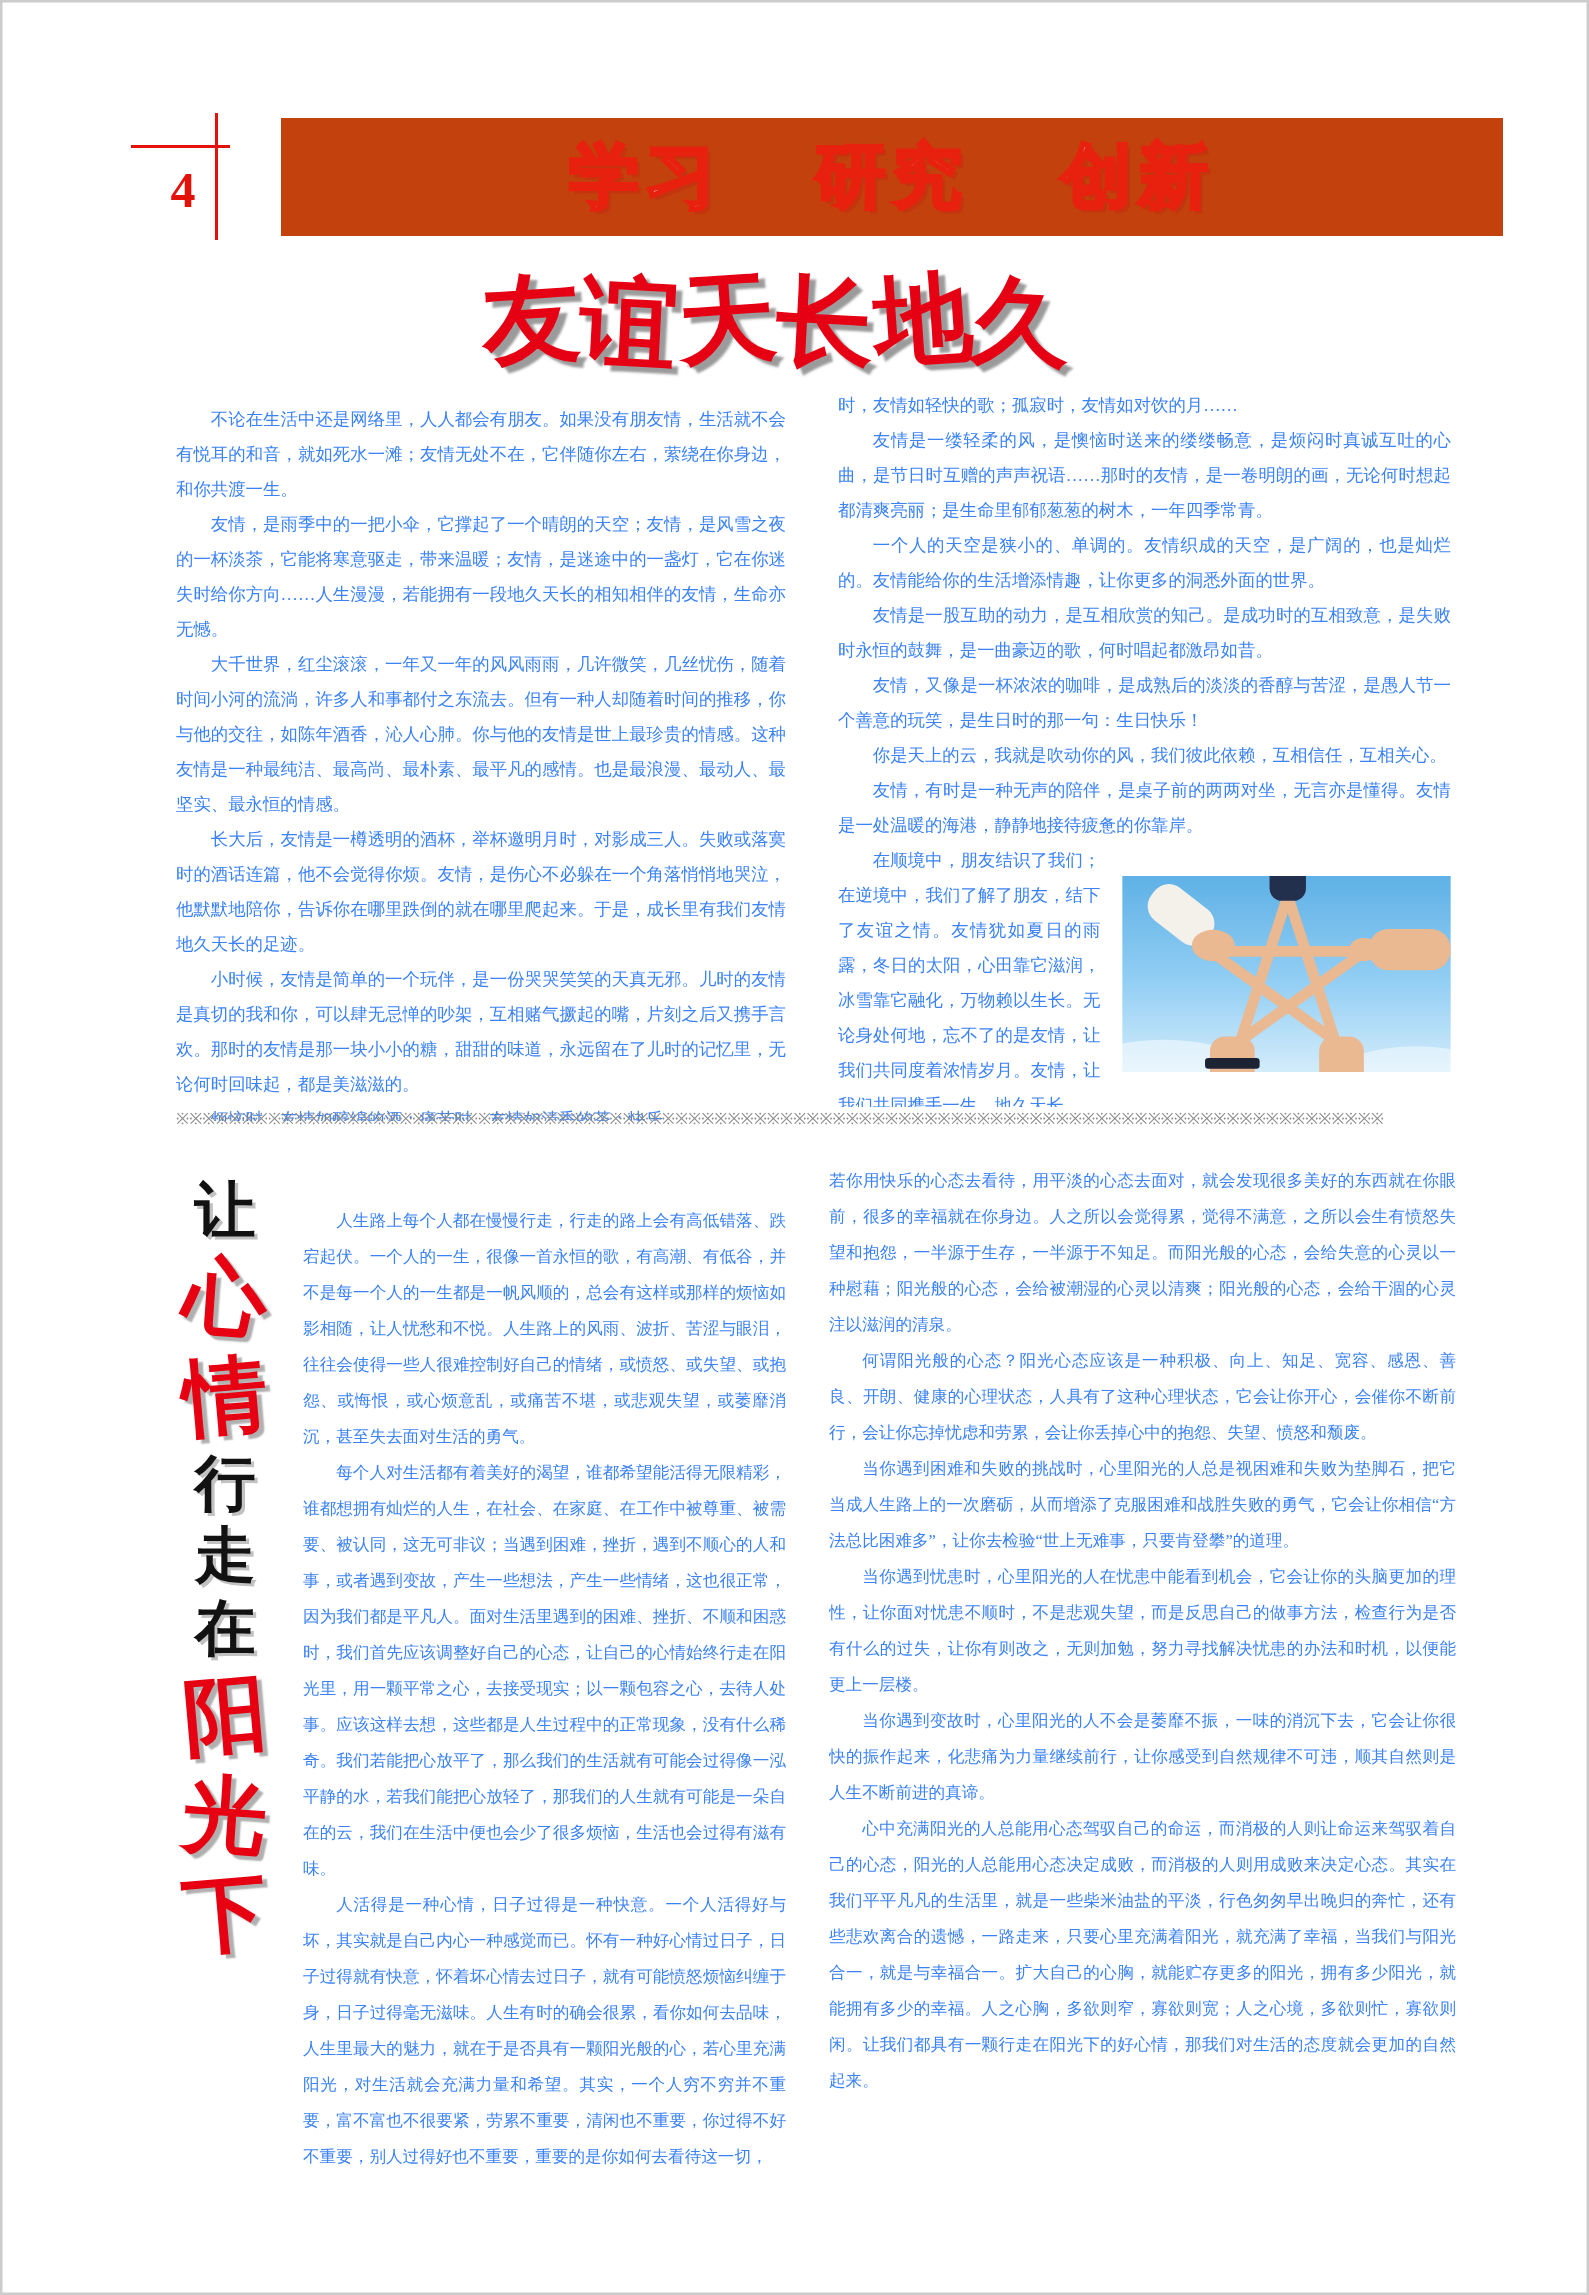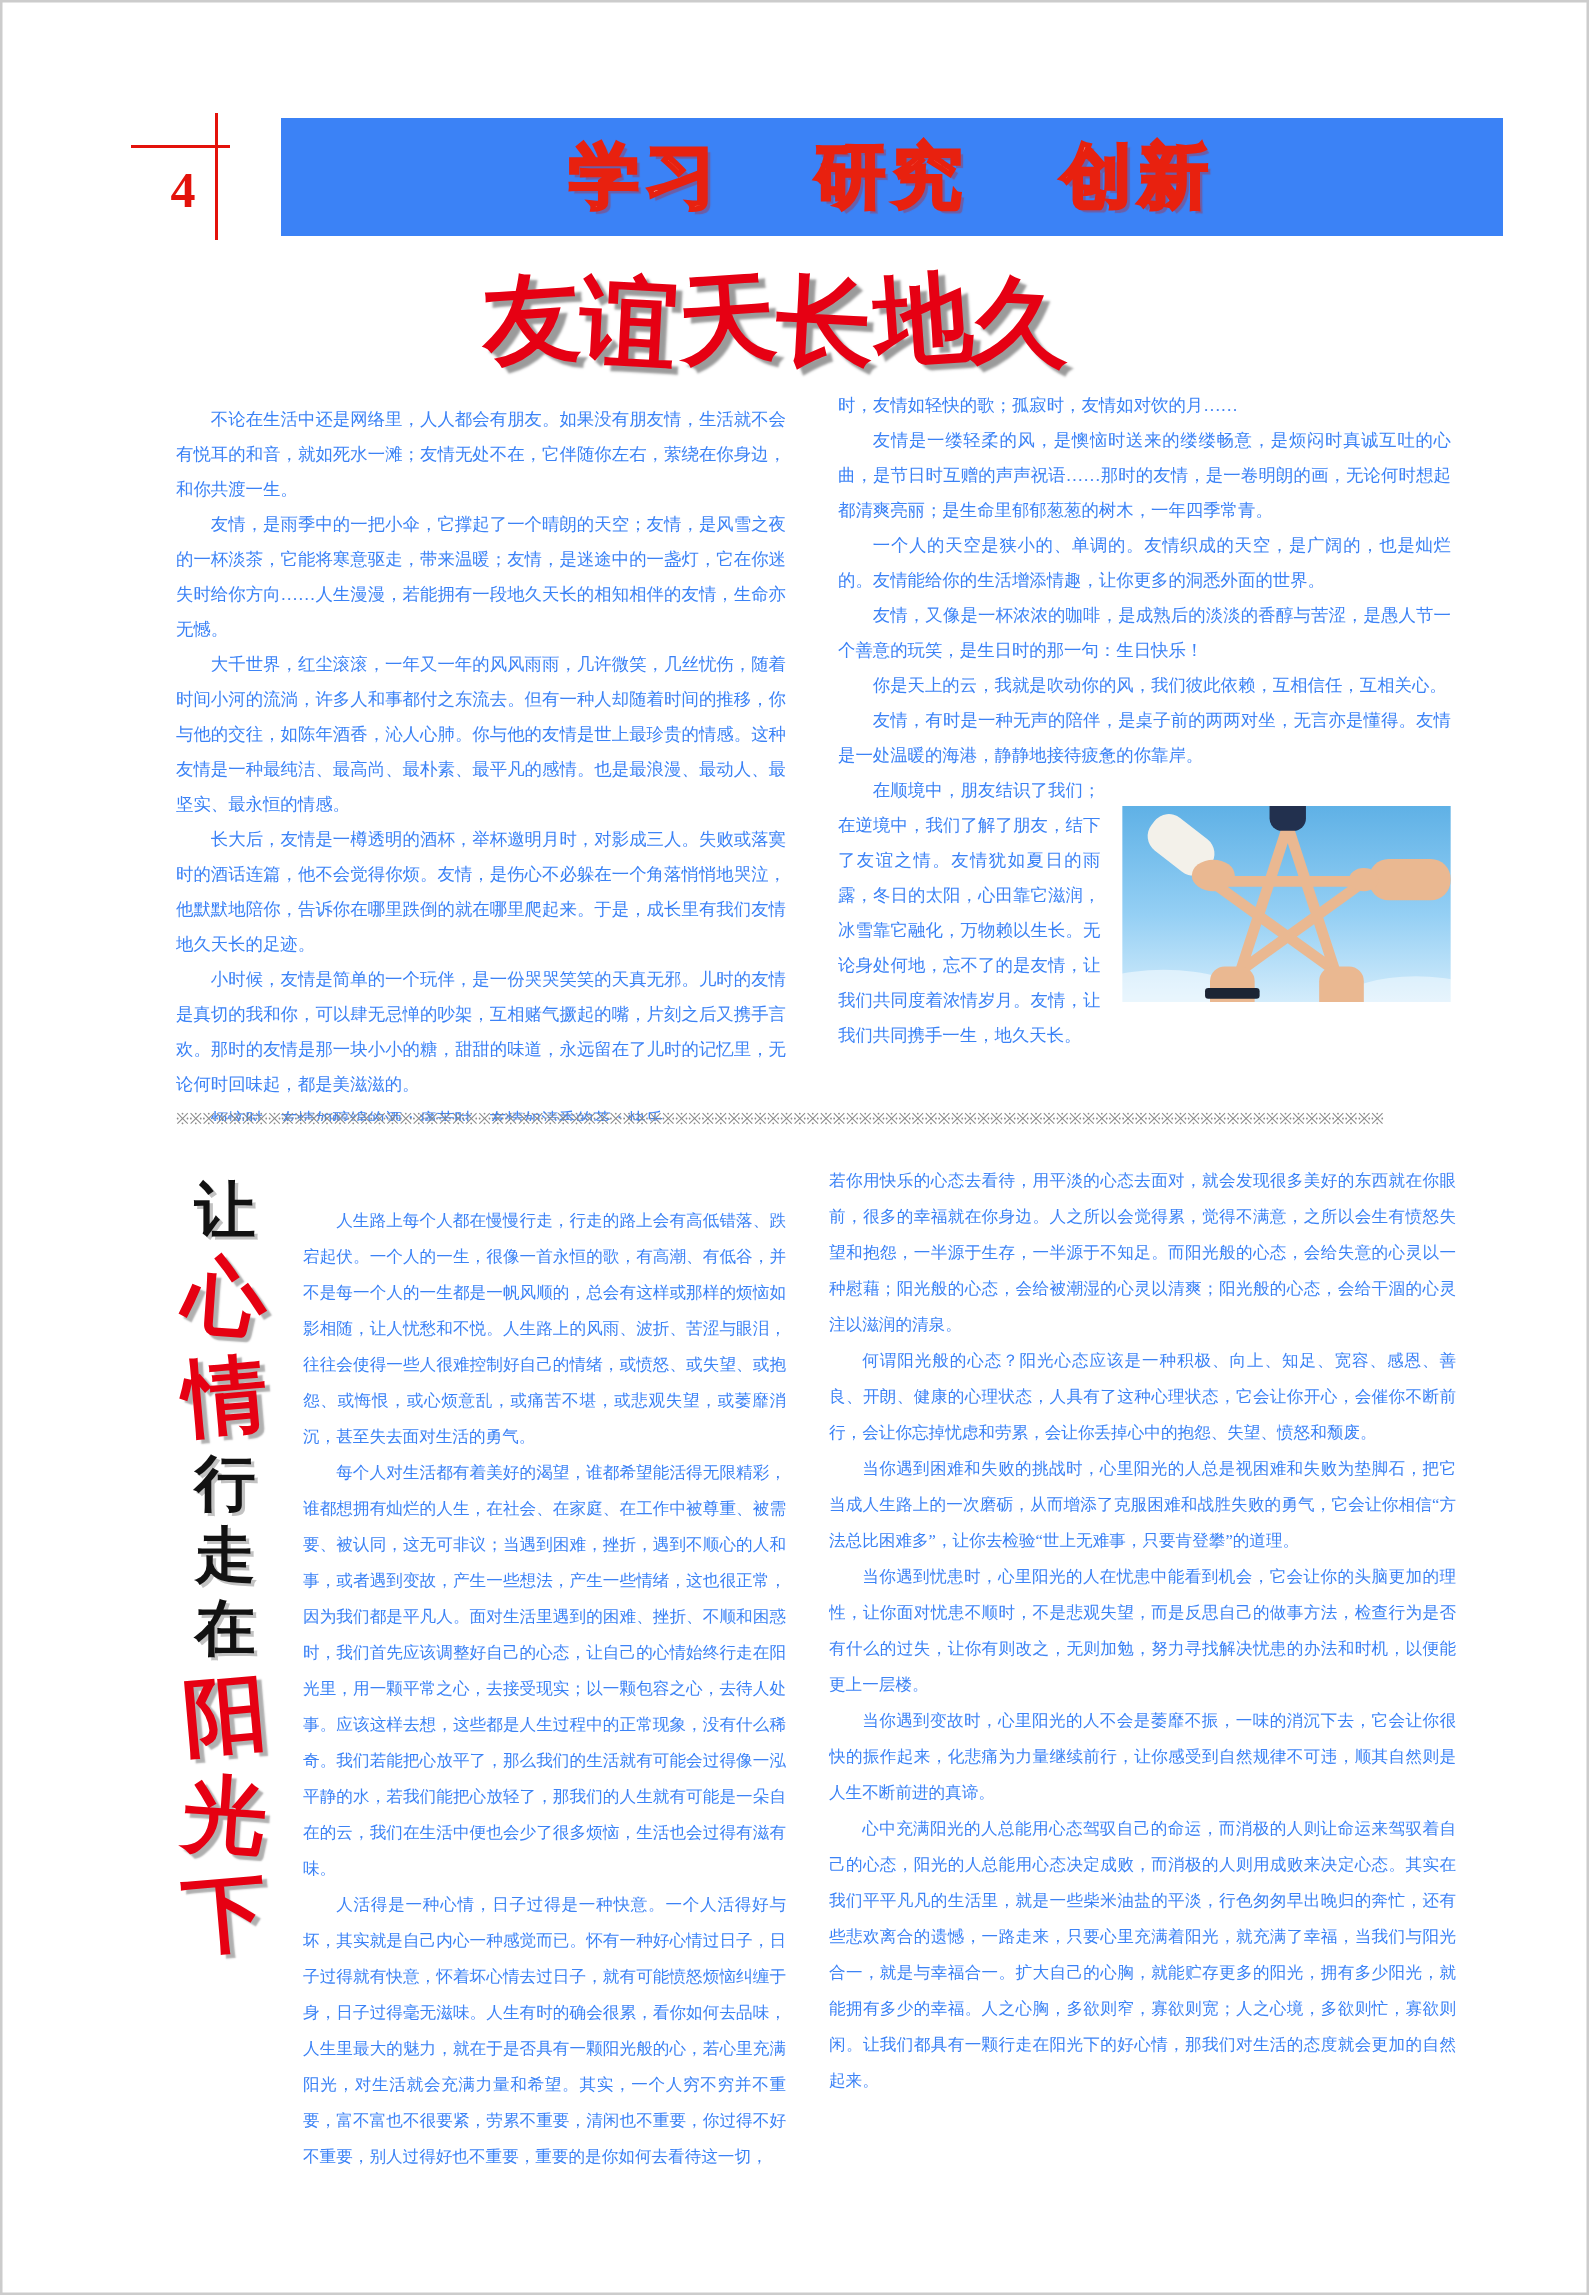--- a/index.html
+++ b/index.html
@@ -4,21 +4,21 @@
 <style>
   html,body{margin:0;padding:0;background:#e9e9e9;}
   .page{position:relative;width:1589px;height:2295px;background:#ffffff;overflow:hidden;
         box-shadow:inset 0 0 0 2.5px #cccccc;font-family:"Liberation Serif","DejaVu Serif",serif;}
   
   .crop-v{position:absolute;left:215px;top:113px;width:2.5px;height:127px;background:#e3120b;}
   .crop-h{position:absolute;left:131px;top:145px;width:99px;height:2.5px;background:#e3120b;}
   .pagenum{position:absolute;left:153px;top:161px;width:60px;text-align:center;
            font-family:"Liberation Serif",serif;font-weight:bold;font-size:50px;color:#e3120b;}
   
-  .banner{position:absolute;left:281px;top:118px;width:1222px;height:118px;background:#3b82f6;
+  .banner{position:absolute;left:281px;top:118px;width:1222px;height:118px;background:#c2410c;
           display:flex;align-items:center;justify-content:center;gap:93px;}
   .banner-word{font-family:"Liberation Sans","DejaVu Sans",sans-serif;font-weight:900;font-size:70px;
           letter-spacing:6.6px;color:#ffffff;-webkit-text-stroke:3.3px #e8210f;
           text-shadow:4.1px 4.1px 0.8px rgba(200,30,20,0.35);white-space:nowrap;}
   
   .main-title{position:absolute;left:482px;top:263px;width:588px;display:flex;justify-content:space-between;}
   .title-char{font-family:"DejaVu Serif","Liberation Serif",serif;font-weight:bold;font-size:98px;
           line-height:1.15;color:#e60013;text-shadow:6.6px 5.8px 2.5px #9b9b9b;}
   .title-char:nth-child(odd){transform:rotate(-4deg);}
   .title-char:nth-child(even){transform:rotate(3deg) translateY(3.3px);}
@@ -76,20 +76,21 @@
       <p class="para ind">长大后，友情是一樽透明的酒杯，举杯邀明月时，对影成三人。失败或落寞时的酒话连篇，他不会觉得你烦。友情，是伤心不必躲在一个角落悄悄地哭泣，他默默地陪你，告诉你在哪里跌倒的就在哪里爬起来。于是，成长里有我们友情地久天长的足迹。</p>
       <p class="para ind">小时候，友情是简单的一个玩伴，是一份哭哭笑笑的天真无邪。儿时的友情是真切的我和你，可以肆无忌惮的吵架，互相赌气撅起的嘴，片刻之后又携手言欢。那时的友情是那一块小小的糖，甜甜的味道，永远留在了儿时的记忆里，无论何时回味起，都是美滋滋的。</p>
       <p class="para ind">烦恼时，友情如醇绵的酒；痛苦时，友情如清香的茶；快乐</p>
     </div>
 
   <div class="col a1r">
     <div>
         <p class="para">时，友情如轻快的歌；孤寂时，友情如对饮的月……</p>
         <p class="para ind">友情是一缕轻柔的风，是懊恼时送来的缕缕畅意，是烦闷时真诚互吐的心曲，是节日时互赠的声声祝语……那时的友情，是一卷明朗的画，无论何时想起都清爽亮丽；是生命里郁郁葱葱的树木，一年四季常青。</p>
         <p class="para ind">一个人的天空是狭小的、单调的。友情织成的天空，是广阔的，也是灿烂的。友情能给你的生活增添情趣，让你更多的洞悉外面的世界。</p>
+        <p class="para ind">友情是一股互助的动力，是互相欣赏的知己。是成功时的互相致意，是失败时永恒的鼓舞，是一曲豪迈的歌，何时唱起都激昂如昔。</p>
         <p class="para ind">友情，又像是一杯浓浓的咖啡，是成熟后的淡淡的香醇与苦涩，是愚人节一个善意的玩笑，是生日时的那一句：生日快乐！</p>
         <p class="para ind">你是天上的云，我就是吹动你的风，我们彼此依赖，互相信任，互相关心。</p>
         <p class="para ind">友情，有时是一种无声的陪伴，是桌子前的两两对坐，无言亦是懂得。友情是一处温暖的海港，静静地接待疲惫的你靠岸。</p>
       </div>
     <div class="photo">
       <svg viewBox="0 0 397 237" xmlns="http://www.w3.org/2000/svg">
         <defs>
           <linearGradient id="sky" x1="0" y1="0" x2="0" y2="1">
             <stop offset="0" stop-color="#5fb1e6"></stop>
             <stop offset="0.55" stop-color="#94cff4"></stop>

